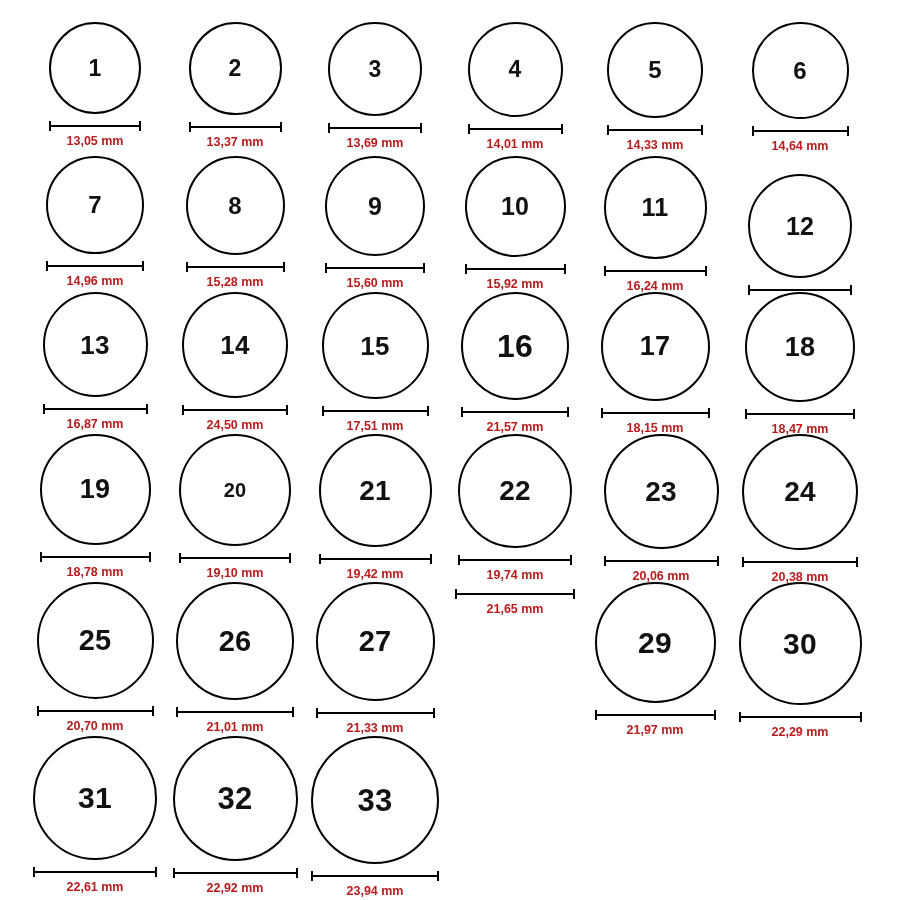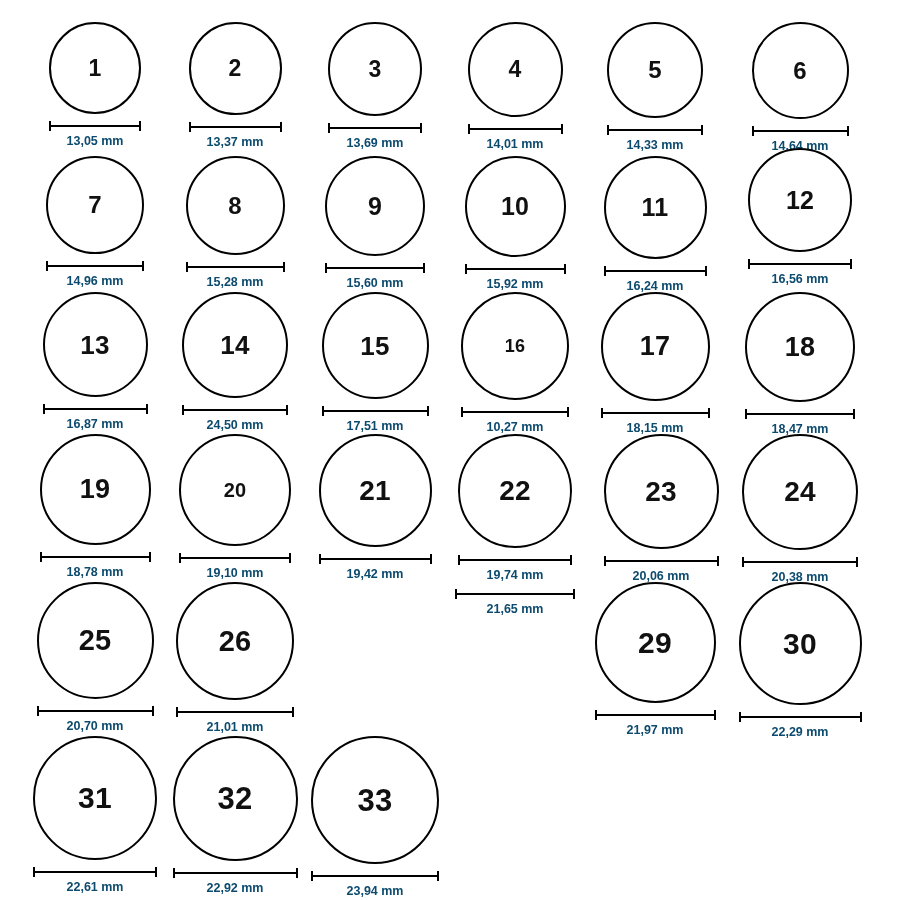--- a/index.html
+++ b/index.html
@@ -60,21 +60,21 @@
     width: 2px;
     height: 10px;
     background: #000000;
   }
   .measure .cap.left { left: 0; }
   .measure .cap.right { right: 0; }
   .mm-label {
     margin-top: 4px;
     font-size: 12.5px;
     font-weight: bold;
-    color: #0c4a6e;
+    color: #b91c1c;
     white-space: nowrap;
     line-height: 1;
   }
 </style>
 </head>
 <body>
 
 <div id="chart">
     <div class="size-cell" style="left: 25px; top: 22px; width: 140px;">
       <div class="ring" style="width: 92px; height: 92px;">
@@ -190,21 +190,21 @@
       <div class="ring" style="width: 103px; height: 103px;">
         <span class="ring-number" style="font-size: 25px;">11</span>
       </div>
       <div class="measure" style="width: 103px;">
         <div class="bar"></div>
         <div class="cap left"></div>
         <div class="cap right"></div>
       </div>
       <div class="mm-label">16,24 mm</div>
     </div>
-    <div class="size-cell" style="left: 730px; top: 148px; width: 140px; align-items: center;">
+    <div class="size-cell" style="left: 730px; top: 174px; width: 140px; align-items: center;">
       <div class="ring" style="width: 104px; height: 104px;">
         <span class="ring-number" style="font-size: 25px;">12</span>
       </div>
       <div class="measure" style="width: 104px;">
         <div class="bar"></div>
         <div class="cap left"></div>
         <div class="cap right"></div>
       </div>
       <div class="mm-label">16,56 mm</div>
     </div>
@@ -236,28 +236,28 @@
       </div>
       <div class="measure" style="width: 107px;">
         <div class="bar"></div>
         <div class="cap left"></div>
         <div class="cap right"></div>
       </div>
       <div class="mm-label">17,51 mm</div>
     </div>
     <div class="size-cell" style="left: 445px; top: 292px; width: 140px;">
       <div class="ring" style="width: 108px; height: 108px;">
-        <span class="ring-number" style="font-size: 18px;">16</span>
+        <span class="ring-number" style="font-size: 32px;">16</span>
       </div>
       <div class="measure" style="width: 108px;">
         <div class="bar"></div>
         <div class="cap left"></div>
         <div class="cap right"></div>
       </div>
-      <div class="mm-label">10,27 mm</div>
+      <div class="mm-label">21,57 mm</div>
     </div>
     <div class="size-cell" style="left: 585px; top: 292px; width: 140px;">
       <div class="ring" style="width: 109px; height: 109px;">
         <span class="ring-number" style="font-size: 27px;">17</span>
       </div>
       <div class="measure" style="width: 109px;">
         <div class="bar"></div>
         <div class="cap left"></div>
         <div class="cap right"></div>
       </div>
@@ -355,20 +355,31 @@
       <div class="ring" style="width: 118px; height: 118px;">
         <span class="ring-number" style="font-size: 29px;">26</span>
       </div>
       <div class="measure" style="width: 118px;">
         <div class="bar"></div>
         <div class="cap left"></div>
         <div class="cap right"></div>
       </div>
       <div class="mm-label">21,01 mm</div>
     </div>
+    <div class="size-cell" style="left: 305px; top: 582px; width: 140px;">
+      <div class="ring" style="width: 119px; height: 119px;">
+        <span class="ring-number" style="font-size: 29px;">27</span>
+      </div>
+      <div class="measure" style="width: 119px;">
+        <div class="bar"></div>
+        <div class="cap left"></div>
+        <div class="cap right"></div>
+      </div>
+      <div class="mm-label">21,33 mm</div>
+    </div>
     <div class="size-cell" style="left: 445px; top: 582px; width: 140px;">
       <div class="measure" style="width: 120px;">
         <div class="bar"></div>
         <div class="cap left"></div>
         <div class="cap right"></div>
       </div>
       <div class="mm-label">21,65 mm</div>
     </div>
     <div class="size-cell" style="left: 585px; top: 582px; width: 140px;">
       <div class="ring" style="width: 121px; height: 121px;">

